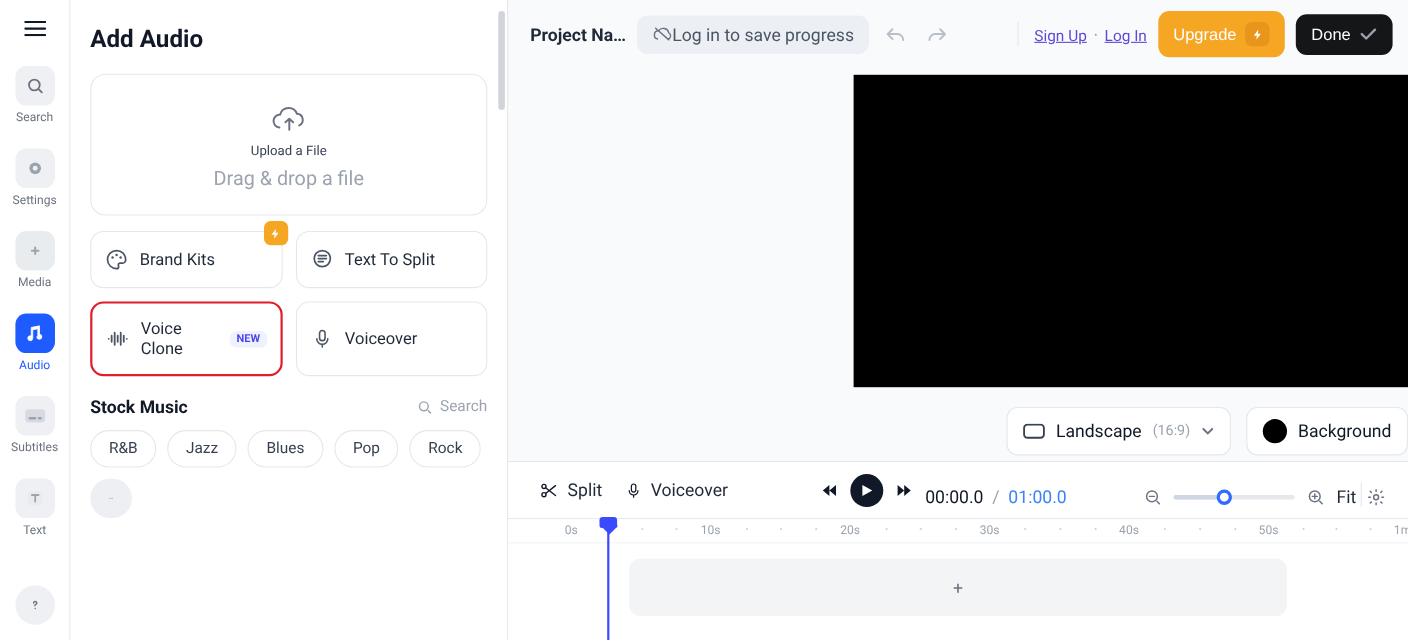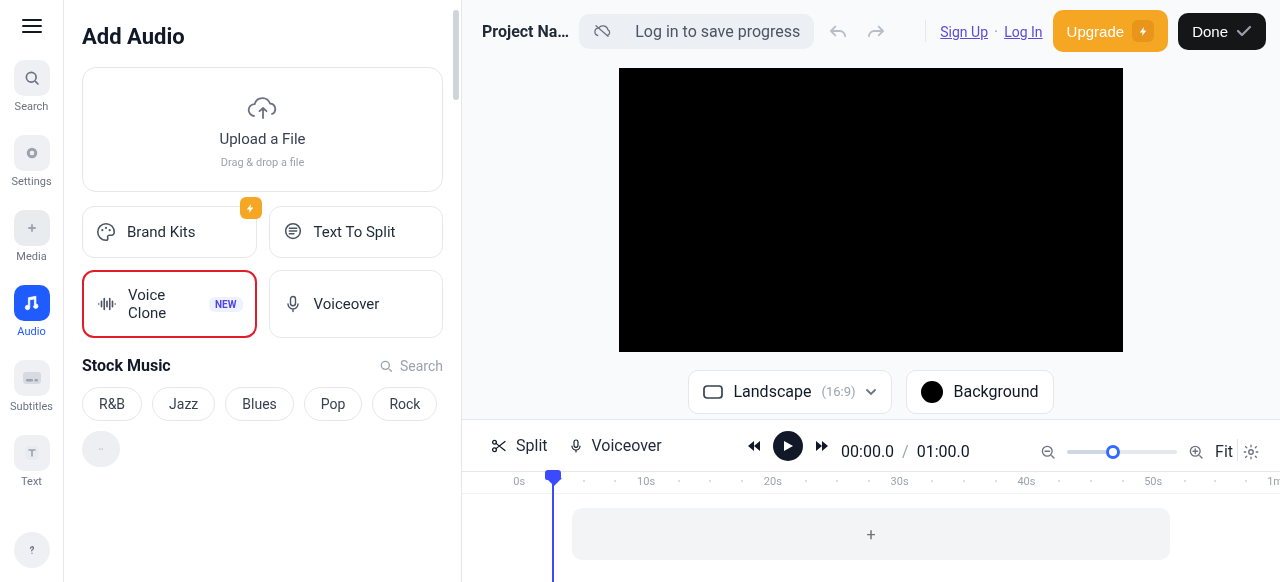--- a/index.html
+++ b/index.html
@@ -31,49 +31,49 @@
   .rail-item .lbl{font-size:11px;color:#6b7280}
   .rail-item.active .lbl{color:#1f5cff}
   .rail-spacer{flex:1}
   .rail-help{width:36px;height:36px;border-radius:999px;background:#eef0f3;display:flex;align-items:center;justify-content:center;margin:10px 0 14px;cursor:pointer}
 
   
   .panel{width:398px;flex:0 0 398px;padding:18px 18px 0;border-right:1px solid var(--border);position:relative}
   .panel .scroll-ind{position:absolute;right:2px;top:10px;width:6px;height:90px;border-radius:4px;background:#d1d5db}
   .panel h1{font-size:22px;font-weight:700;margin:6px 0 18px}
   .upload{border:1px solid var(--border);border-radius:14px;padding:28px 10px 22px;display:flex;flex-direction:column;align-items:center;gap:8px;cursor:pointer}
-  .upload .ttl{font-size:15px;color:#374151}
-  .upload .sub{font-size:11px;color:#9ca3af}
+  .upload .ttl{font-size:12px;color:#374151}
+  .upload .sub{font-size:18px;color:#9ca3af}
   .grid2{display:grid;grid-template-columns:1fr 1fr;gap:12px;margin-top:14px}
   .card{border:1px solid var(--border);border-radius:12px;display:flex;align-items:center;gap:10px;padding:14px 12px;cursor:pointer;position:relative;background:#fff}
   .card.highlight{border:2.5px solid #e11d2a}
   .card .ic{width:22px;height:22px;display:flex;align-items:center;justify-content:center;color:#4b5563}
   .card .txt{font-size:15px;color:#1f2937}
   .badge{position:absolute;top:-10px;right:-6px;width:22px;height:22px;border-radius:6px;background:var(--orange);display:flex;align-items:center;justify-content:center}
   .pill{font-size:10px;font-weight:700;background:#eef2ff;color:#4f46e5;border-radius:6px;padding:2px 6px;margin-left:4px}
   .section-row{display:flex;align-items:center;justify-content:space-between;margin-top:18px}
   .section-row h2{font-size:16px;font-weight:700;margin:0}
   .search-inline{display:flex;align-items:center;gap:6px;color:#9ca3af;font-size:14px;cursor:pointer}
   .chips{display:flex;gap:10px;margin-top:12px;flex-wrap:wrap}
   .chip{border:1px solid var(--border);background:#fff;border-radius:999px;padding:8px 16px;font-size:14px;color:#374151;cursor:pointer}
   .chip.more{width:38px;height:36px;display:flex;align-items:center;justify-content:center;background:#edeff2;border-color:transparent}
   
   .right{flex:1;display:flex;flex-direction:column;min-width:0}
   .topbar{display:flex;align-items:center;gap:10px;padding:10px 14px 10px 20px;background:var(--softer)}
   .proj{font-size:16px;font-weight:700;color:#1f2937;white-space:nowrap;max-width:120px;overflow:hidden;text-overflow:ellipsis}
-  .login-pill{display:flex;align-items:center;gap:24px;background:#eceff3;border-radius:10px;padding:8px 14px;color:#4b5563;cursor:pointer}
+  .login-pill{display:flex;align-items:center;gap:0;background:#eceff3;border-radius:10px;padding:8px 14px;color:#4b5563;cursor:pointer}
   .undo,.redo{width:28px;height:28px;display:flex;align-items:center;justify-content:center;color:#9ca3af;cursor:pointer}
   .sep{width:1px;height:22px;background:#e5e7eb;margin:0 4px}
   .links a{color:var(--link);font-size:14px;}
   .links .dot{color:#9ca3af;margin:0 6px}
   .btn{border:none;cursor:pointer;border-radius:10px;font-size:15px;padding:10px 14px;display:flex;align-items:center;gap:8px}
   .btn.upgrade{background:var(--orange);color:#fff}
   .btn.upgrade .bolt{width:22px;height:22px;border-radius:6px;background:var(--orange-dark);display:flex;align-items:center;justify-content:center}
   .btn.done{background:#151618;color:#fff}
-  .canvas-wrap{flex:1;background:var(--softer);display:flex;flex-direction:column;align-items:center;justify-content:center;gap:18px;border-bottom:1px solid var(--border)}
+  .canvas-wrap{flex:1;background:var(--softer);display:flex;flex-direction:column;align-items:flex-end;justify-content:center;gap:18px;border-bottom:1px solid var(--border)}
   .canvas{width:504px;height:284px;background:#000}
   .canvas-ctrls{display:flex;gap:14px}
   .ctrl{background:#fff;border:1px solid var(--border);border-radius:10px;padding:10px 14px;display:flex;align-items:center;gap:10px;cursor:pointer}
   .ratio{color:#9ca3af;font-size:13px}
   .swatch{width:22px;height:22px;border-radius:50%;background:#000}
   
   .tlbar{display:flex;align-items:flex-end;gap:4px;padding:10px 20px;border-bottom:1px solid var(--border);background:#fff}
   .tbtn{display:flex;align-items:center;gap:8px;padding:6px 8px;border-radius:8px;cursor:pointer;color:#1f2937}
   .pbtn{width:30px;height:30px;border-radius:50%;display:flex;align-items:center;justify-content:center;cursor:pointer}
   .pbtn.play{background:#111827;color:#fff}
@@ -87,21 +87,21 @@
   .tlbar .spacer{flex:1}
   .timeline{position:relative;height:110px;background:#fff}
   .ruler{position:relative;height:22px;border-bottom:1px solid #f1f3f5;margin:0 0 0 0}
   .r-lbl{position:absolute;top:3px;font-size:11px;color:#9ca3af;transform:translateX(-50%)}
   .r-dot{position:absolute;top:8px;width:2px;height:2px;background:#cbd5e1;border-radius:50%}
   .playhead{position:absolute;left:90px;top:0;bottom:0;width:2px;background:#3b49ff}
   .playhead:before{content:"";position:absolute;left:-7px;top:-2px;width:16px;height:10px;background:#3b49ff;border-radius:3px 3px 2px 2px}
   .playhead:after{content:"";position:absolute;left:-6px;top:6px;border-left:8px solid transparent;border-right:8px solid transparent;border-top:8px solid #3b49ff}
   .dropzone{margin:14px 110px 0 110px;height:52px;border-radius:10px;background:#f3f4f6;display:flex;align-items:center;justify-content:center;color:#6b7280;cursor:pointer;gap:8px}
   svg{display:block}
-  .muted{color:#0f172a}
+  .muted{color:#3b82f6}
 </style>
 </head>
 <body>
 
 <div class="app">
 
   <div class="rail">
     <div class="ham">
       <svg width="20" height="14" viewBox="0 0 20 14" fill="none">
           <path d="M1 1h18M1 7h18M1 13h18" stroke="#111827" stroke-width="2" stroke-linecap="round"></path>

